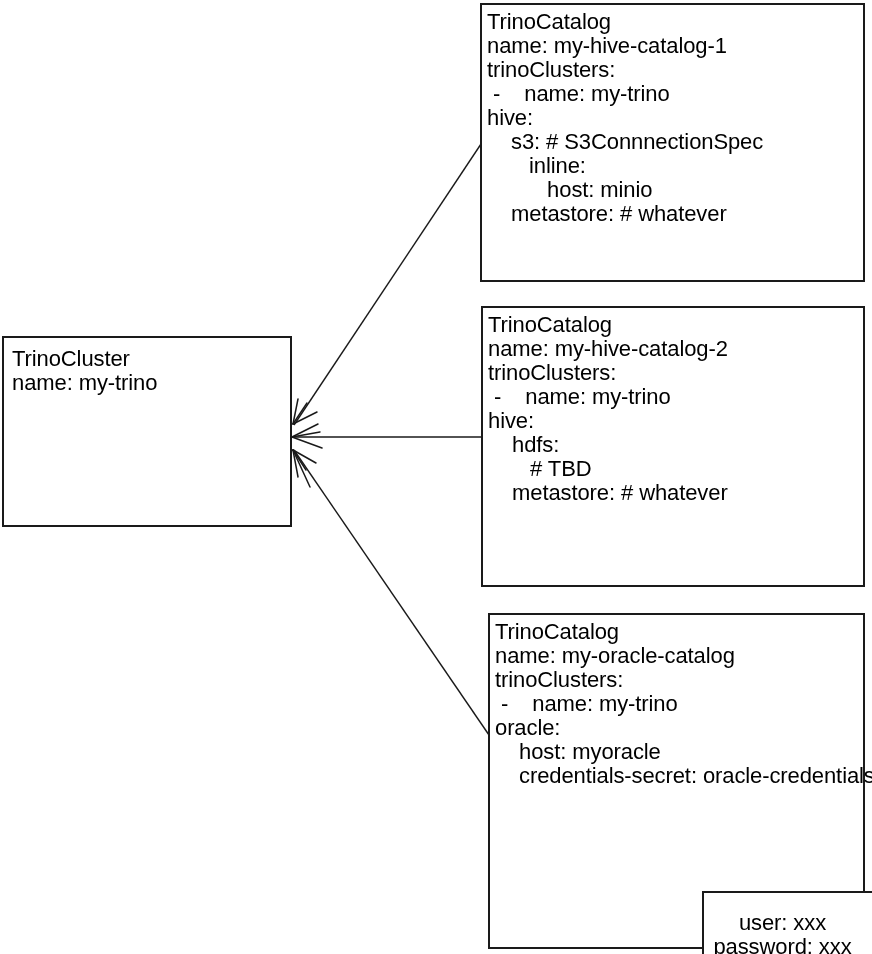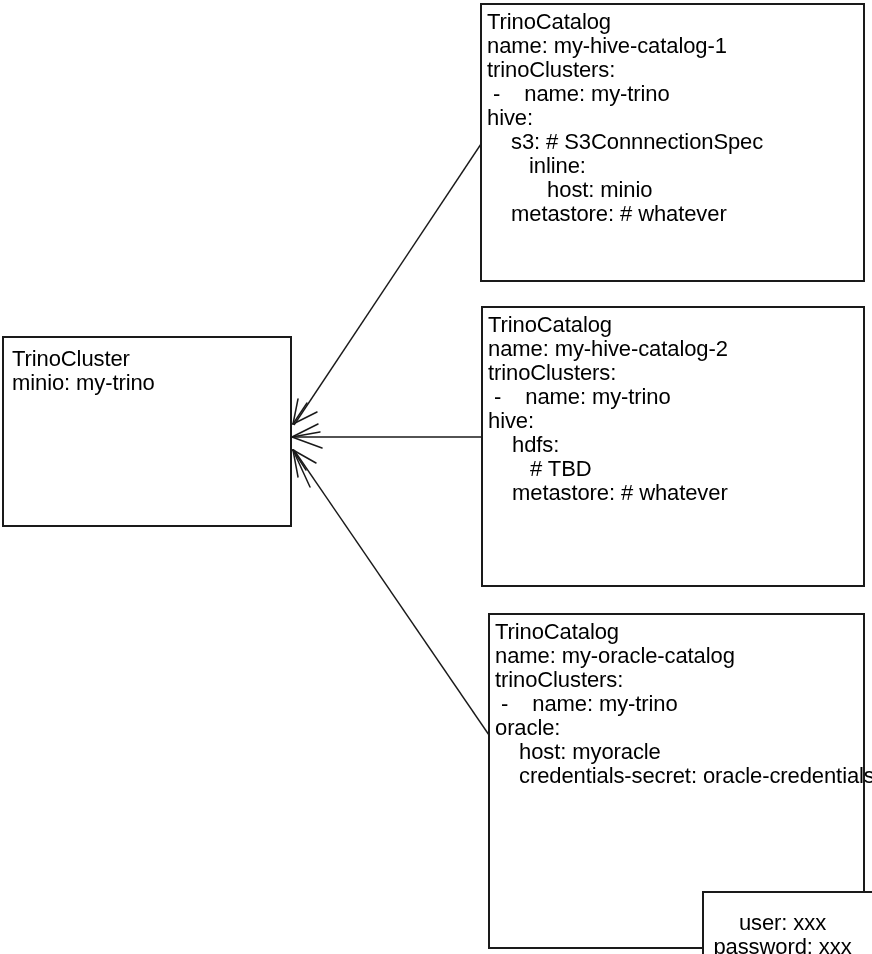--- a/index.html
+++ b/index.html
@@ -137,21 +137,21 @@
         <line x1="788" y1="853" x2="771" y2="822"></line>
         <line x1="788" y1="853" x2="766" y2="834"></line>
         <line x1="788" y1="853" x2="789" y2="831"></line>
       </g>
     </g>
 
   </svg>
 
   <div class="node" id="node-cluster">
     <div class="node-text">TrinoCluster
-minio: my-trino</div>
+name: my-trino</div>
   </div>
 
   <div class="node" id="node-catalog-1">
     <div class="node-text">TrinoCatalog
 name: my-hive-catalog-1
 trinoClusters:
  -    name: my-trino
 hive:
     s3: # S3ConnnectionSpec
        inline:

